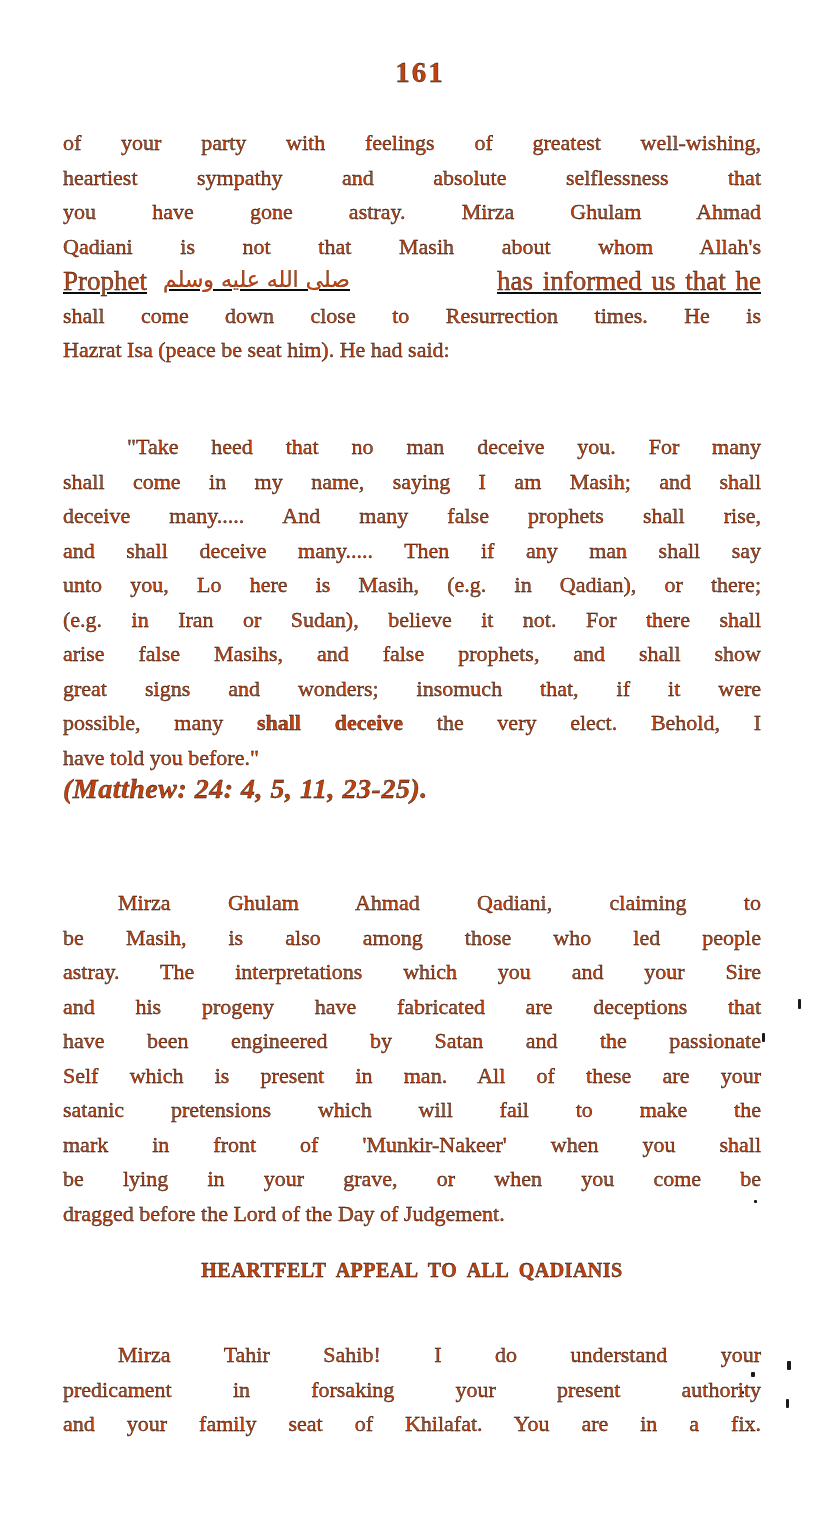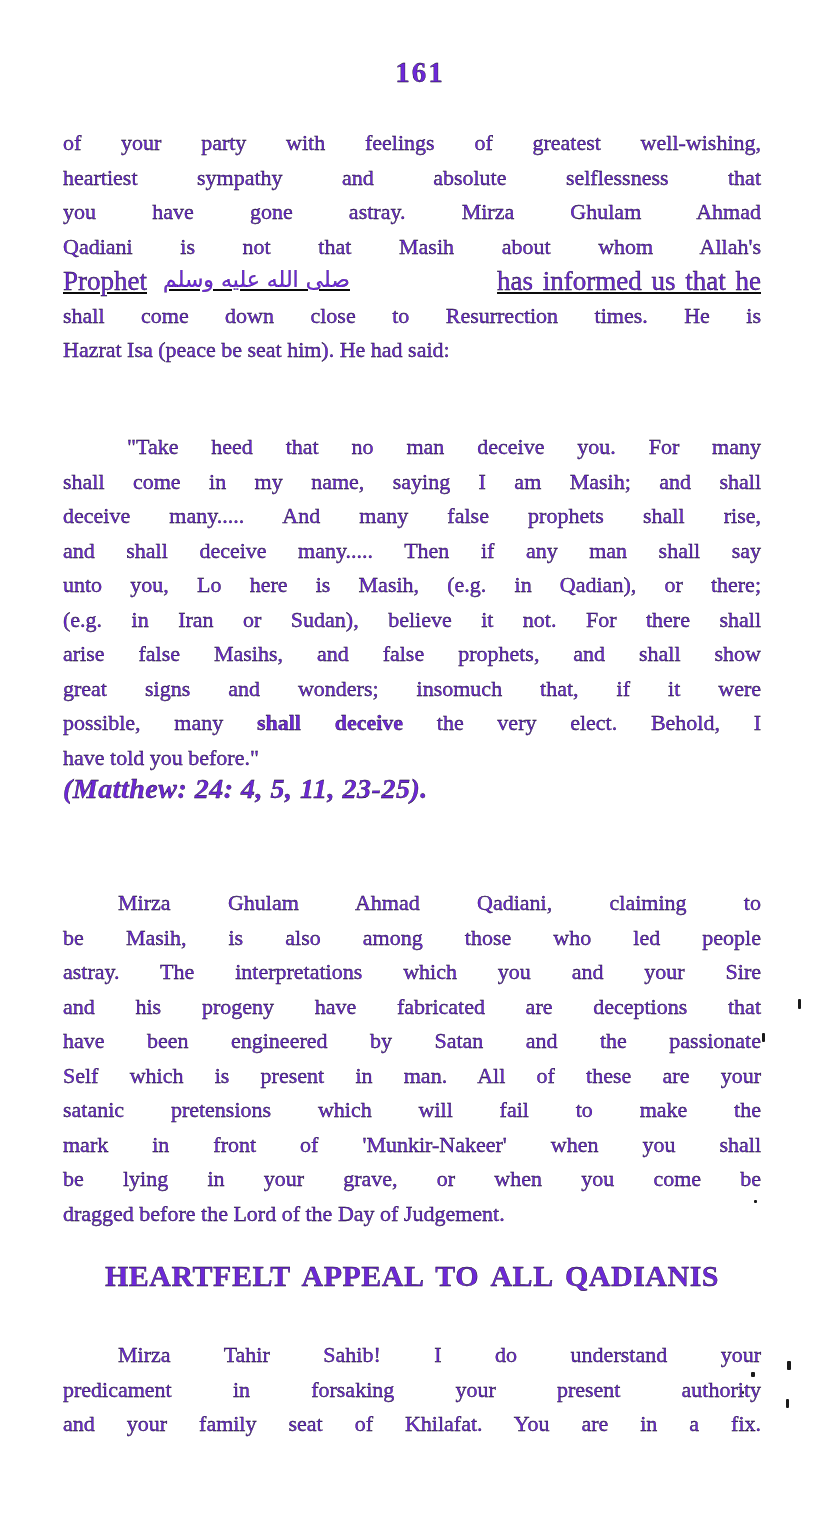--- a/index.html
+++ b/index.html
@@ -2,21 +2,21 @@
 <html><head>
 <meta charset="utf-8">
 <style>
   html, body { margin: 0; padding: 0; background: #ffffff; }
   .page {
     position: relative;
     width: 840px;
     height: 1540px;
     background: #ffffff;
     font-family: "Liberation Serif", serif;
-    color: #6d28d9;
+    color: #c2410c;
     overflow: hidden;
     -webkit-text-stroke: 0.35px #0a0a0a;
   }
   .page-number {
     position: absolute;
     top: 56px; left: 0; width: 840px;
     text-align: center;
     font-weight: bold;
     font-size: 29px;
     letter-spacing: 2px;
@@ -65,21 +65,21 @@
     font-weight: bold;
     font-size: 28px;
     letter-spacing: 0.5px;
   }
   .heading {
     position: absolute;
     left: 63px; width: 698px;
     top: 1259px;
     text-align: center;
     font-weight: bold;
-    font-size: 30px;
+    font-size: 20px;
     letter-spacing: 0.5px;
     word-spacing: 5px;
   }
   .bold { font-weight: bold; }
   .speck {
     position: absolute;
     background: #1a1a1a;
     border-radius: 1px;
   }
 </style>

